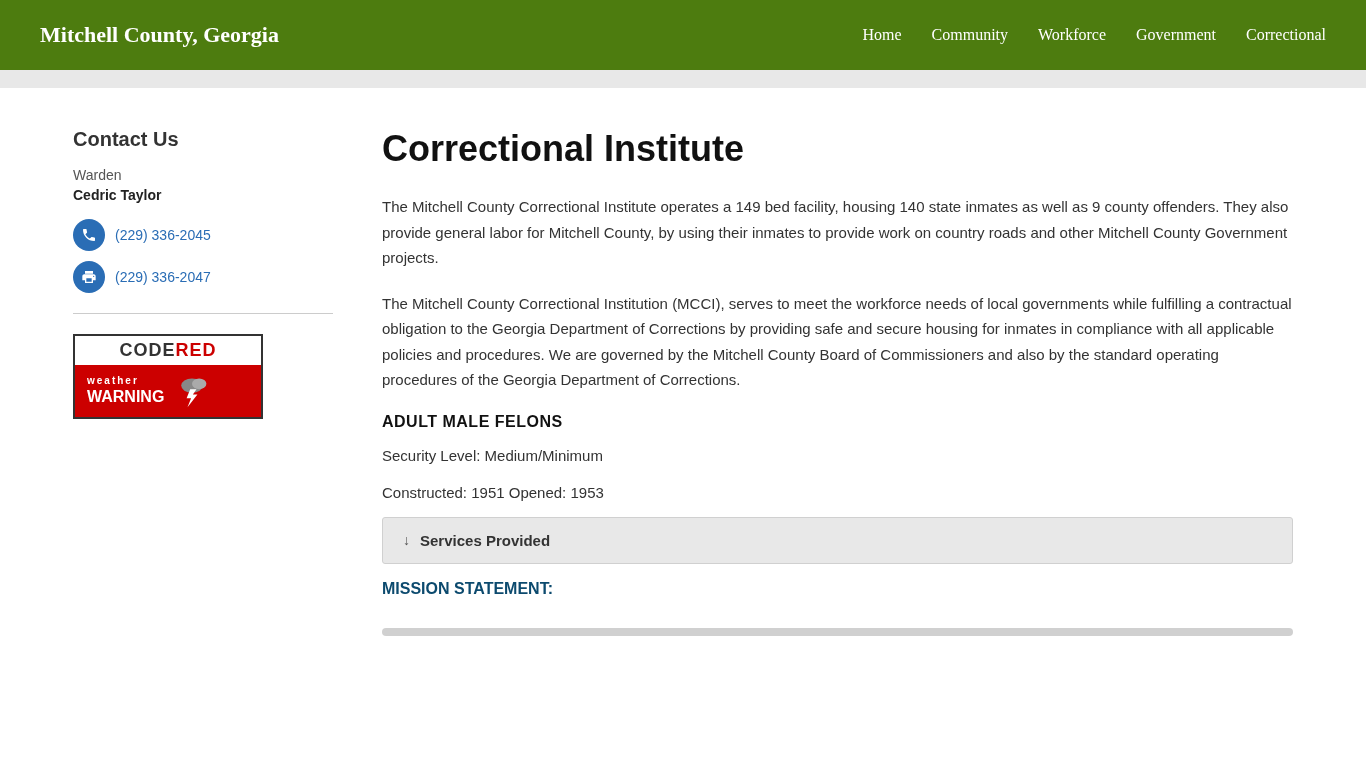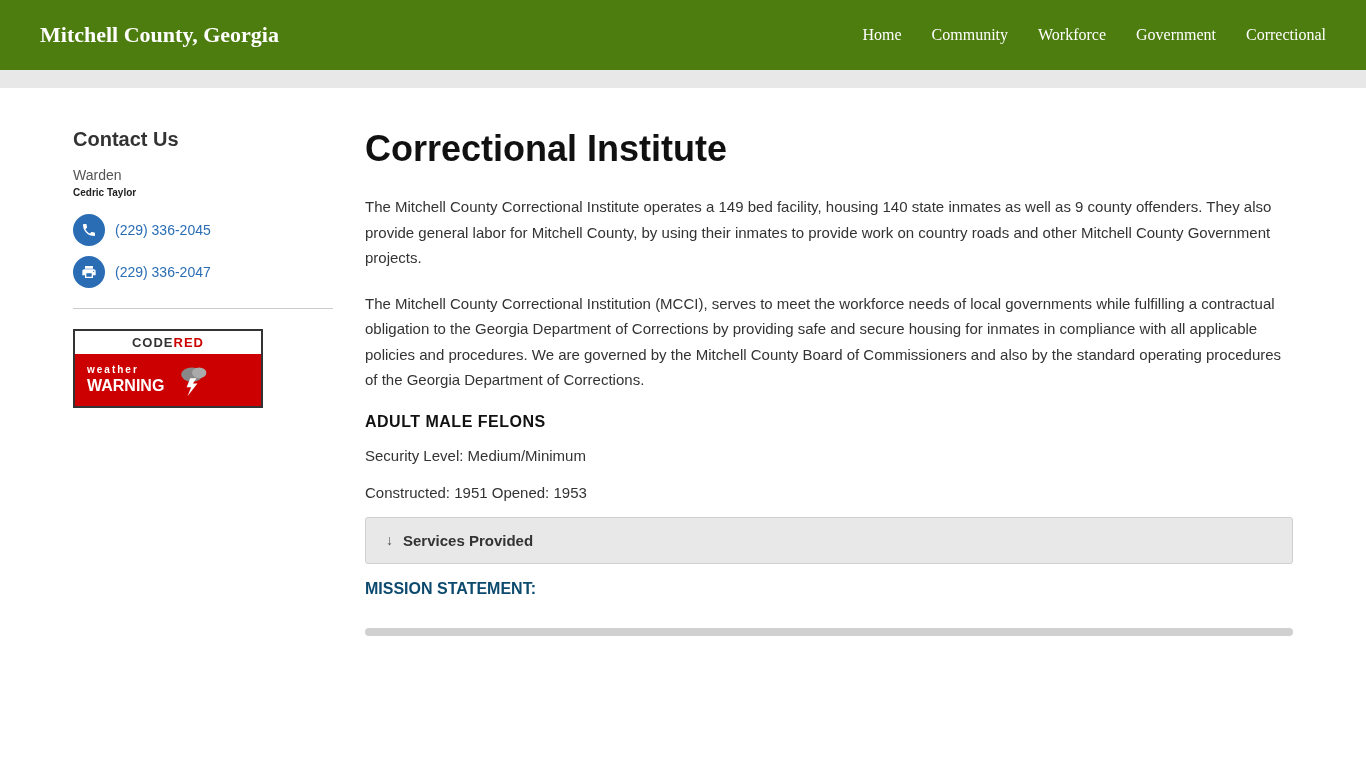--- a/index.html
+++ b/index.html
@@ -38,42 +38,42 @@
       height: 18px;
       background: #e8e8e8;
     }
 
     
     .main-container {
       display: flex;
       max-width: 1300px;
       margin: 0 auto;
       padding: 40px 40px;
-      gap: 32px;
+      gap: 49px;
     }
 
     
     .sidebar {
       width: 260px;
       flex-shrink: 0;
     }
     .sidebar-contact-title {
       font-size: 20px;
       font-family: Arial, sans-serif;
       color: #333;
       margin-bottom: 16px;
     }
     .sidebar-label {
       font-size: 14px;
       color: #555;
       font-family: Arial, sans-serif;
       margin-bottom: 4px;
     }
     .sidebar-name {
-      font-size: 10px;
+      font-size: 14px;
       font-weight: bold;
       font-family: Arial, sans-serif;
       color: #222;
       margin-bottom: 16px;
     }
     .contact-item {
       display: flex;
       align-items: center;
       gap: 10px;
       margin-bottom: 10px;
@@ -106,21 +106,21 @@
     .weather-widget {
       border: 2px solid #333;
       width: 190px;
       overflow: hidden;
     }
     .code-red-bar {
       background: #fff;
       text-align: center;
       padding: 4px 8px;
       font-family: Arial, sans-serif;
-      font-size: 13px;
+      font-size: 18px;
       font-weight: bold;
       letter-spacing: 1px;
     }
     .code-red-bar span.red { color: #cc0000; }
     .weather-warning-bar {
       background: #cc0000;
       display: flex;
       align-items: center;
       padding: 8px 12px;
       gap: 10px;

